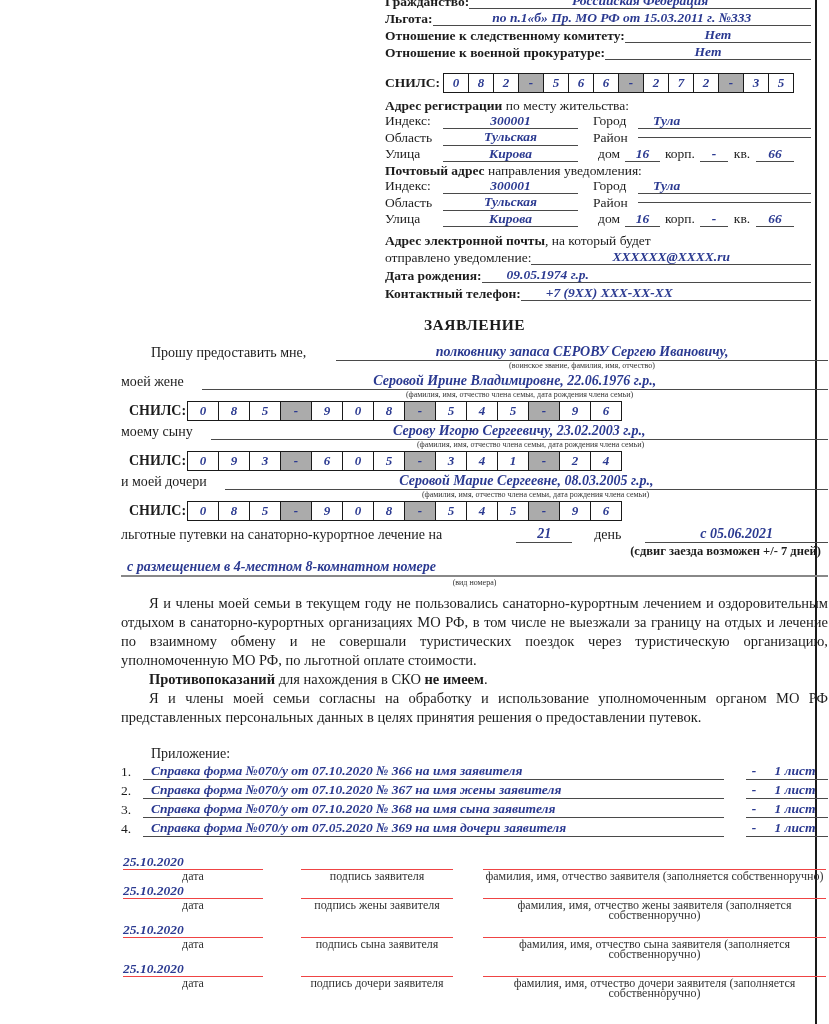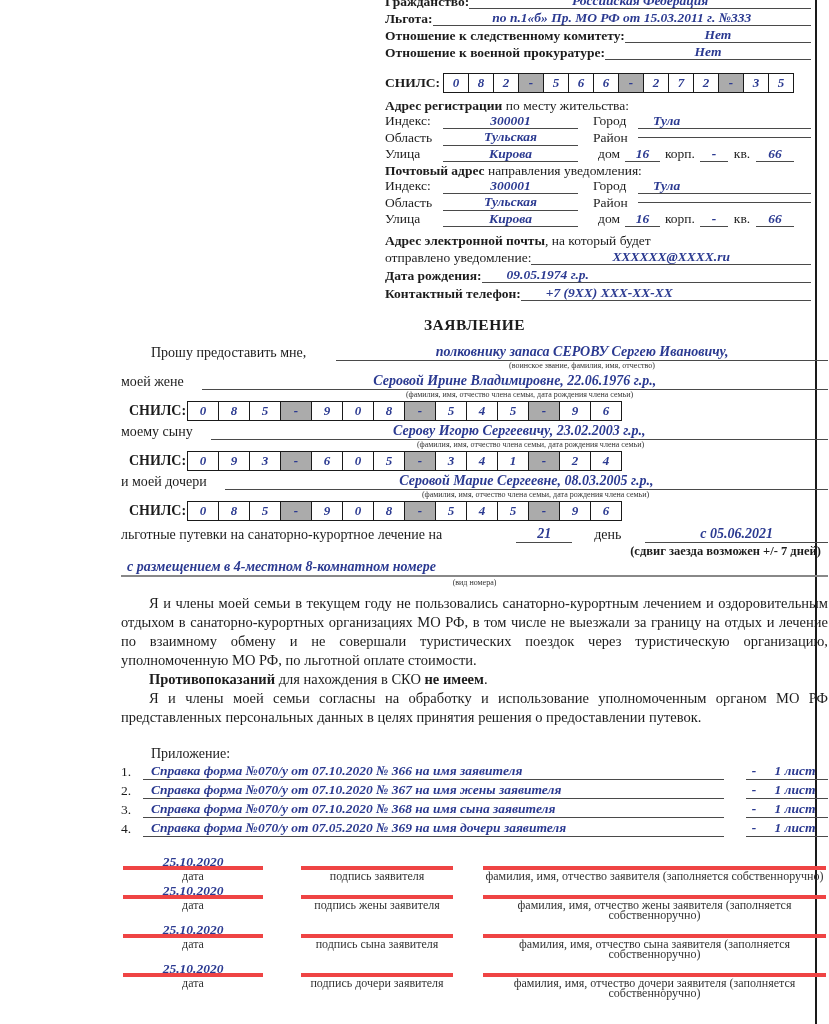--- a/index.html
+++ b/index.html
@@ -88,21 +88,21 @@
   .att-right { width:82px; display:flex; }
   .att-right .dash { width:16px; text-align:center; }
   .att-right .pages { flex:1; text-align:center; }
 
   .sigs { margin-top:17px; }
   .sig-row { display:flex; margin-bottom:2px; }
   .sig-col { display:flex; flex-direction:column; }
   .sc1 { width:140px; margin-left:2px; }
   .sc2 { width:152px; margin-left:38px; }
   .sc3 { width:343px; margin-left:30px; }
-  .sig-value { height:16px; border-bottom:4px solid #ef4444; text-align:center; font-size:13.5px; line-height:15px; }
+  .sig-value { height:16px; border-bottom:1px solid #ef4444; font-size:13.5px; line-height:15px; }
   .sig-label { text-align:center; font-size:12px; color:#333; line-height:10px; padding-top:1px; }
 </style>
 </head>
 <body>
 
 <div class="page">
   <div class="page-edge"></div>
 
   <div class="top-block">
 

